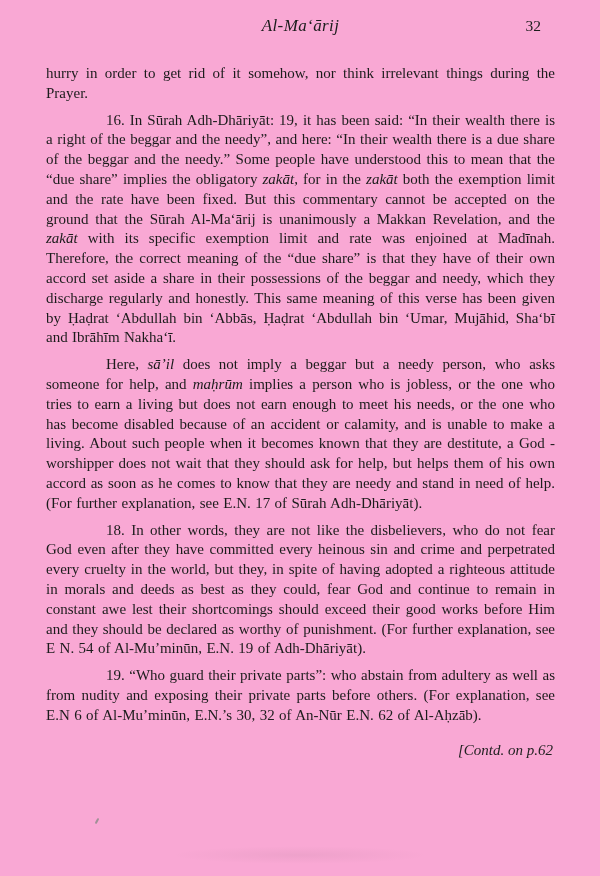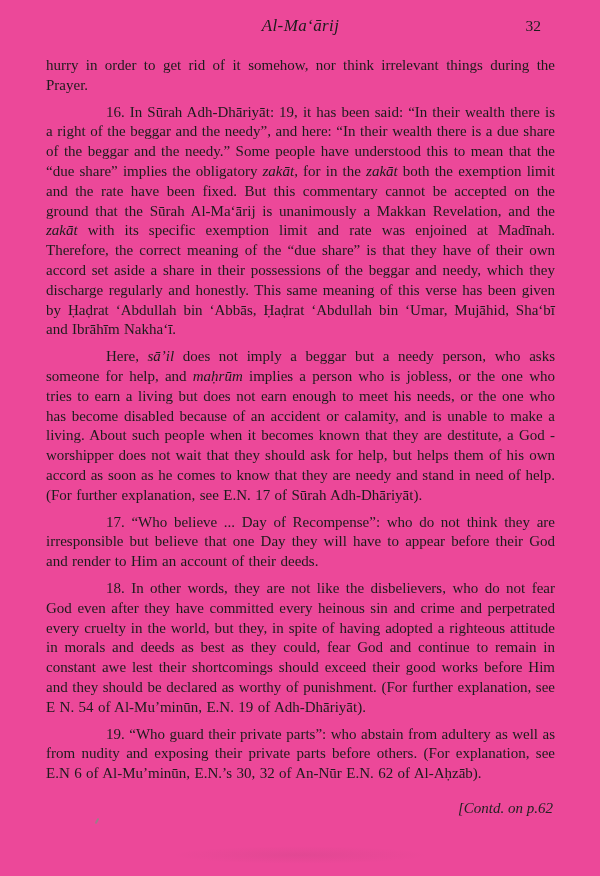--- a/index.html
+++ b/index.html
@@ -1,20 +1,20 @@
 <!DOCTYPE html>
 <html><head>
 <meta charset="utf-8">
 <style>
   html, body { margin: 0; padding: 0; background: #ffffff; }
   .page {
     position: relative;
     width: 600px;
     height: 876px;
-    background: #ec4899;
+    background: #f9a8d4;
     overflow: hidden;
     font-family: "Liberation Serif", "DejaVu Serif", serif;
     color: #1c1c1c;
   }
   .running-header {
     position: absolute;
     top: 16px;
     left: 46px;
     right: 45px;
     height: 24px;
@@ -39,21 +39,21 @@
     left: 46px;
     right: 45px;
   }
   p.para {
     margin: 7px 0 0 0;
     text-align: justify;
     font-size: 15px;
     line-height: 19.8px;
     word-spacing: 0.045em;
   }
-  p.para:first-child { margin-top: 4px; }
+  p.para:first-child { margin-top: 12px; }
   p.para.indent { text-indent: 60px; }
   .it { font-style: italic; }
   .contd-note {
     margin-top: 16px;
     text-align: right;
     font-style: italic;
     font-size: 15px;
     padding-right: 2px;
     color: #222;
   }
@@ -86,21 +86,20 @@
   <div class="running-header">
     <div class="running-title">Al-Ma‘ārij</div>
     <div class="page-number">32</div>
   </div>
 
   <div class="body-text">
 
   <p class="para"><span>hurry in order to get rid of it somehow, nor think irrelevant things during the Prayer.</span></p>
       <p class="para indent"><span>16. In Sūrah Adh-Dhāriyāt: 19, it has been said: “In their wealth there is a right of the beggar and the needy”, and here: “In their wealth there is a due share of the beggar and the needy.” Some people have understood this to mean that the “due share” implies the obligatory </span><span class="it">zakāt</span><span>, for in the </span><span class="it">zakāt</span><span> both the exemption limit and the rate have been fixed. But this commentary cannot be accepted on the ground that the Sūrah Al-Ma‘ārij is unanimously a Makkan Revelation, and the </span><span class="it">zakāt</span><span> with its specific exemption limit and rate was enjoined at Madīnah. Therefore, the correct meaning of the “due share” is that they have of their own accord set aside a share in their possessions of the beggar and needy, which they discharge regularly and honestly. This same meaning of this verse has been given by Ḥaḍrat ‘Abdullah bin ‘Abbās, Ḥaḍrat ‘Abdullah bin ‘Umar, Mujāhid, Sha‘bī and Ibrāhīm Nakha‘ī.</span></p>
       <p class="para indent"><span>Here, </span><span class="it">sā’il</span><span> does not imply a beggar but a needy person, who asks someone for help, and </span><span class="it">maḥrūm</span><span> implies a person who is jobless, or the one who tries to earn a living but does not earn enough to meet his needs, or the one who has become disabled because of an accident or calamity, and is unable to make a living. About such people when it becomes known that they are destitute, a God - worshipper does not wait that they should ask for help, but helps them of his own accord as soon as he comes to know that they are needy and stand in need of help. (For further explanation, see E.N. 17 of Sūrah Adh-Dhāriyāt).</span></p>
-      <p class="para indent"><span>17. “Who believe ... Day of Recompense”: who do not think they are irresponsible but believe that one Day they will have to appear before their God and render to Him an account of their deeds.</span></p>
       <p class="para indent"><span>18. In other words, they are not like the disbelievers, who do not fear God even after they have committed every heinous sin and crime and perpetrated every cruelty in the world, but they, in spite of having adopted a righteous attitude in morals and deeds as best as they could, fear God and continue to remain in constant awe lest their shortcomings should exceed their good works before Him and they should be declared as worthy of punishment. (For further explanation, see E N. 54 of Al-Mu’minūn, E.N. 19 of Adh-Dhāriyāt).</span></p>
       <p class="para indent"><span>19. “Who guard their private parts”: who abstain from adultery as well as from nudity and exposing their private parts before others. (For explanation, see E.N 6 of Al-Mu’minūn, E.N.’s 30, 32 of An-Nūr E.N. 62 of Al-Aḥzāb).</span></p>
       <div class="contd-note">[Contd. on p.62</div>
     </div>
 
   <div class="scan-tick"></div>
   <div class="scan-smudge"></div>
 
 </div>
 

